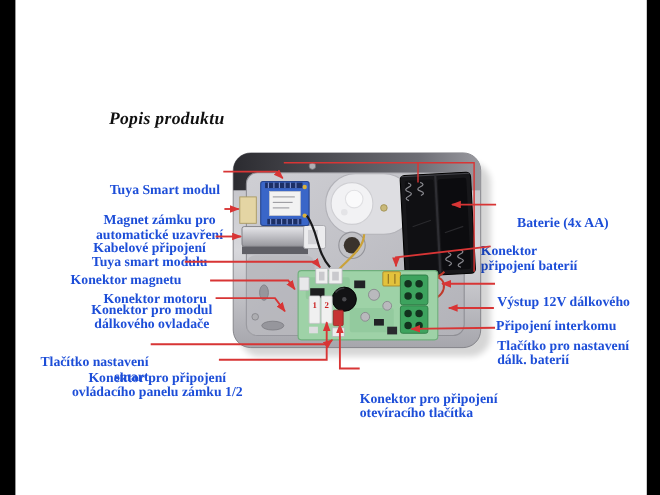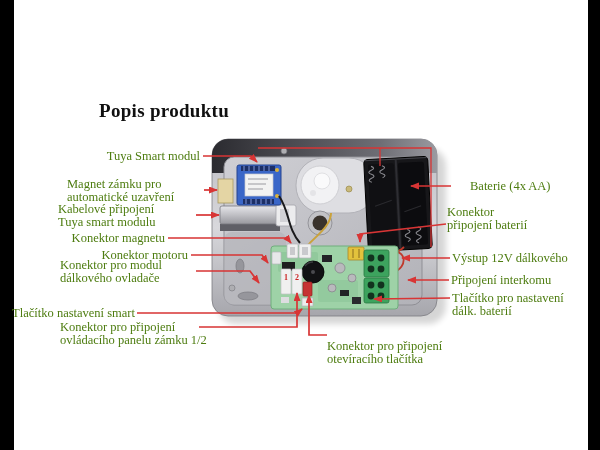--- a/index.html
+++ b/index.html
@@ -6,40 +6,40 @@
   body{
     width:600px;height:450px;position:relative;overflow:hidden;
     background:#ffffff;
     font-family:"Liberation Serif","DejaVu Serif",serif;
   }
   .sidebar{position:absolute;top:0;height:450px;background:#000;}
   #bar-left{left:0;width:14px;}
   #bar-right{left:588px;width:12px;}
   #title{
     position:absolute;left:99px;top:100px;
-    font-size:19px;font-weight:bold;color:#101010;letter-spacing:.3px;
+    font-size:16px;font-weight:bold;color:#101010;letter-spacing:.3px;font-style:italic;
   }
   .lbl{
-    position:absolute;color:#4d7c0f;font-weight:normal;
-    font-size:12.5px;line-height:12.5px;white-space:pre-line;
+    position:absolute;color:#1d4ed8;font-weight:bold;
+    font-size:12.5px;line-height:12.5px;white-space:pre-line;margin-top:16px;
   }
   .r{text-align:right;}
-  .c{}
+  .c{text-align:center;}
   .l{text-align:left;}
   #l1{left:62px;top:150px;width:138px;}
   #l2{left:67px;top:178px;width:156px;}
   #l3{left:58px;top:203px;width:156px;}
   #l4{left:30px;top:232px;width:135px;}
   #l5{left:53px;top:249px;width:135px;}
   #l6{left:60px;top:259px;width:156px;}
   #l7{left:5px;top:307px;width:130px;}
   #l8{left:60px;top:321px;width:166px;}
   #l9{left:327px;top:340px;width:150px;}
   #r1{left:470px;top:180px;}
-  #r2{left:447px;top:206px;}
+  #r2{left:437px;top:206px;}
   #r3{left:452px;top:252px;}
   #r4{left:451px;top:274px;}
   #r5{left:452px;top:292px;}
   svg{position:absolute;left:0;top:0;}
 </style>
 </head>
 <body>
 
 <div class="sidebar" id="bar-left"></div>
 <div class="sidebar" id="bar-right"></div>

